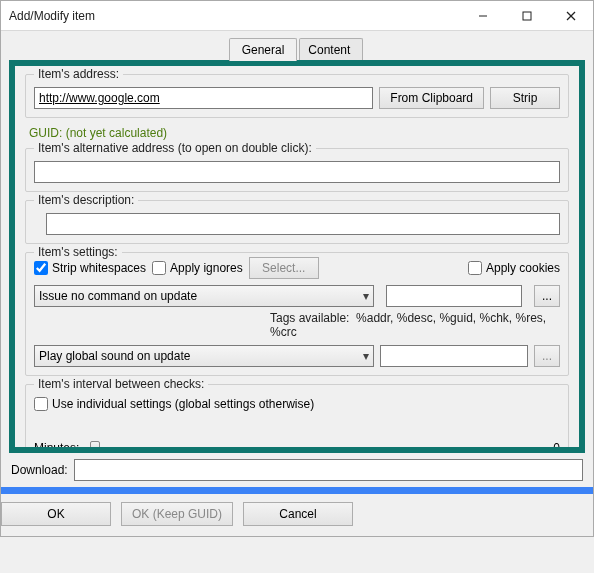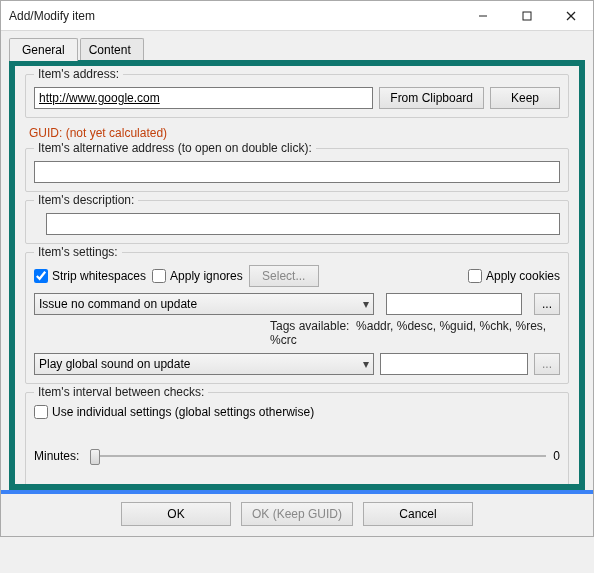--- a/index.html
+++ b/index.html
@@ -1,47 +1,47 @@
 <!DOCTYPE html>
 <html><head>
 <meta charset="utf-8">
 <style>
 * { box-sizing: border-box; font-family: "Segoe UI", Tahoma, sans-serif; font-size: 12px; }
 body { margin: 0; background: #f0f0f0; width: 594px; height: 573px; overflow: hidden; }
 .window { width: 594px; height: 537px; background: #f0f0f0; border: 1px solid #aaa; display: flex; flex-direction: column; }
 .titlebar { height: 30px; background: #fff; display: flex; align-items: center; padding: 0 0 0 8px; border-bottom: 1px solid #d9d9d9; }
 .titlebar .title { flex: 1; color: #222; }
 .winbtn { width: 44px; height: 30px; display: flex; align-items: center; justify-content: center; color: #222; }
-.tabs { display: flex; padding: 6px 8px 0 8px; }
+.tabs { display: flex; padding: 6px 8px 0 8px; justify-content: center; }
 .tab { padding: 4px 12px; border: 1px solid #b0b0b0; border-bottom: none; background: #f0f0f0; margin-right: 2px; position: relative; top: 1px; border-radius: 2px 2px 0 0; }
 .tab.active { background: #f0f0f0; z-index: 2; }
 .tab:not(.active) { background: #e8e8e8; padding-left: 8px; }
 .tabpanel { margin: 0 8px 0 8px; border: 6px solid #0f766e; padding: 8px 10px; flex: 1; overflow: hidden; position: relative; }
 .group { border: 1px solid #cfcfcf; border-radius: 2px; padding: 8px; margin-bottom: 8px; position: relative; }
 .group > .legend { position: absolute; top: -8px; left: 8px; background: #f0f0f0; padding: 0 4px; color: #222; }
 .row { display: flex; align-items: center; gap: 6px; }
 .txt { height: 22px; border: 1px solid #7a7a7a; background: #fff; padding: 2px 4px; width: 100%; text-decoration: underline; }
 .btn { min-width: 70px; height: 22px; border: 1px solid #adadad; background: linear-gradient(#f3f3f3,#e3e3e3); padding: 0 10px; display: inline-flex; align-items: center; justify-content: center; }
 .btn:disabled, .btn.disabled { color: #888; }
 .btn.small { min-width: 26px; width: 26px; padding: 0; }
-.guid { color: #c2410c; margin: 2px 0 8px 4px; }
+.guid { color: #4d7c0f; margin: 2px 0 8px 4px; }
 .cb { display: inline-flex; align-items: center; gap: 4px; }
 .cb input { width: 14px; height: 14px; margin:0; }
 .select { height: 22px; border: 1px solid #7a7a7a; background: linear-gradient(#f6f6f6,#e6e6e6); padding: 2px 4px; display: flex; align-items: center; justify-content: space-between; }
 .select .chev { color: #444; }
 .tagsline { text-align: left; margin: 4px 0 6px 0; padding-left: 236px; color: #222; }
 .slider-row { display: flex; align-items: center; margin: 24px 0; }
 .slider-label { width: 56px; }
 .slider-track { flex: 1; height: 20px; position: relative; }
 .slider-track .rail { position: absolute; top: 9px; left: 0; right: 0; height: 2px; background: #b5b5b5; }
 .slider-track .thumb { position: absolute; top: 3px; width: 10px; height: 16px; background: linear-gradient(#f3f3f3,#d6d6d6); border: 1px solid #888; border-radius: 2px; }
 .slider-val { width: 14px; text-align: right; }
 .download-row { display: flex; align-items: center; gap: 6px; padding: 6px 10px; }
 .dl-box { flex:1; height:22px; border:1px solid #7a7a7a; background:#fff; }
-.dlg-buttons { display: flex; justify-content: center; gap: 10px; padding: 8px 0 10px 0; border-top: 4px solid #3b82f6; }
+.dlg-buttons { display: flex; justify-content: flex-start; gap: 10px; padding: 8px 0 10px 0; border-top: 7px solid #3b82f6; }
 .dlg-buttons .btn { min-width: 110px; height: 24px; }
 .spacer-flex { flex: 1; }
 svg { display: block; }
 </style>
 </head>
 <body>
 
 <div class="window">
   <div class="titlebar">
     <div class="title">Add/Modify item</div>
@@ -71,40 +71,40 @@
   <div class="tabpanel">
 
     <div class="group" style="padding-top:12px;">
       <span class="legend">Item's address:</span>
       <div class="row">
         <input class="txt" type="text" style="flex: 1 1 0%;" value="http://www.google.com">
         <button class="btn" style="min-width:100px;">
             <span>From Clipboard</span>
           </button>
         <button class="btn">
-            <span>Keep</span>
+            <span>Strip</span>
           </button>
       </div>
     </div>
 
     <div class="guid">
       <span>GUID:</span> <span>(not yet calculated)</span>
     </div>
 
     <div class="group" style="padding-top:12px;">
       <span class="legend">Item's alternative address (to open on double click):</span>
       <input class="txt" type="text" value="" style="">
     </div>
 
     <div class="group" style="padding-top:12px;padding-left:20px;">
       <span class="legend">Item's description:</span>
       <input class="txt" type="text" value="" style="">
     </div>
 
-    <div class="group" style="padding-top:12px;">
+    <div class="group" style="padding-top:4px;">
       <span class="legend">Item's settings:</span>
 
       <div class="row" style="margin-bottom:6px;">
         <label class="cb">
           <input type="checkbox" checked="" style="">
             <span>Strip whitespaces</span>
         </label>
         <label class="cb">
           <input type="checkbox" style="">
             <span>Apply ignores</span>
@@ -173,20 +173,24 @@
         <div class="slider-label">Days:</div>
         <div class="slider-track">
           <div class="thumb" style="left:14px;"></div>
         </div>
         <div class="slider-val">1</div>
       </div>
     </div>
 
   </div>
 
+  <div class="download-row">
+    <span>Download:</span>
+    <div class="dl-box"></div>
+  </div>
 
   <div class="dlg-buttons">
     <button class="btn">
         <span>OK</span>
       </button>
     <button class="btn disabled">
         <span>OK (Keep GUID)</span>
       </button>
     <button class="btn">
         <span>Cancel</span>

